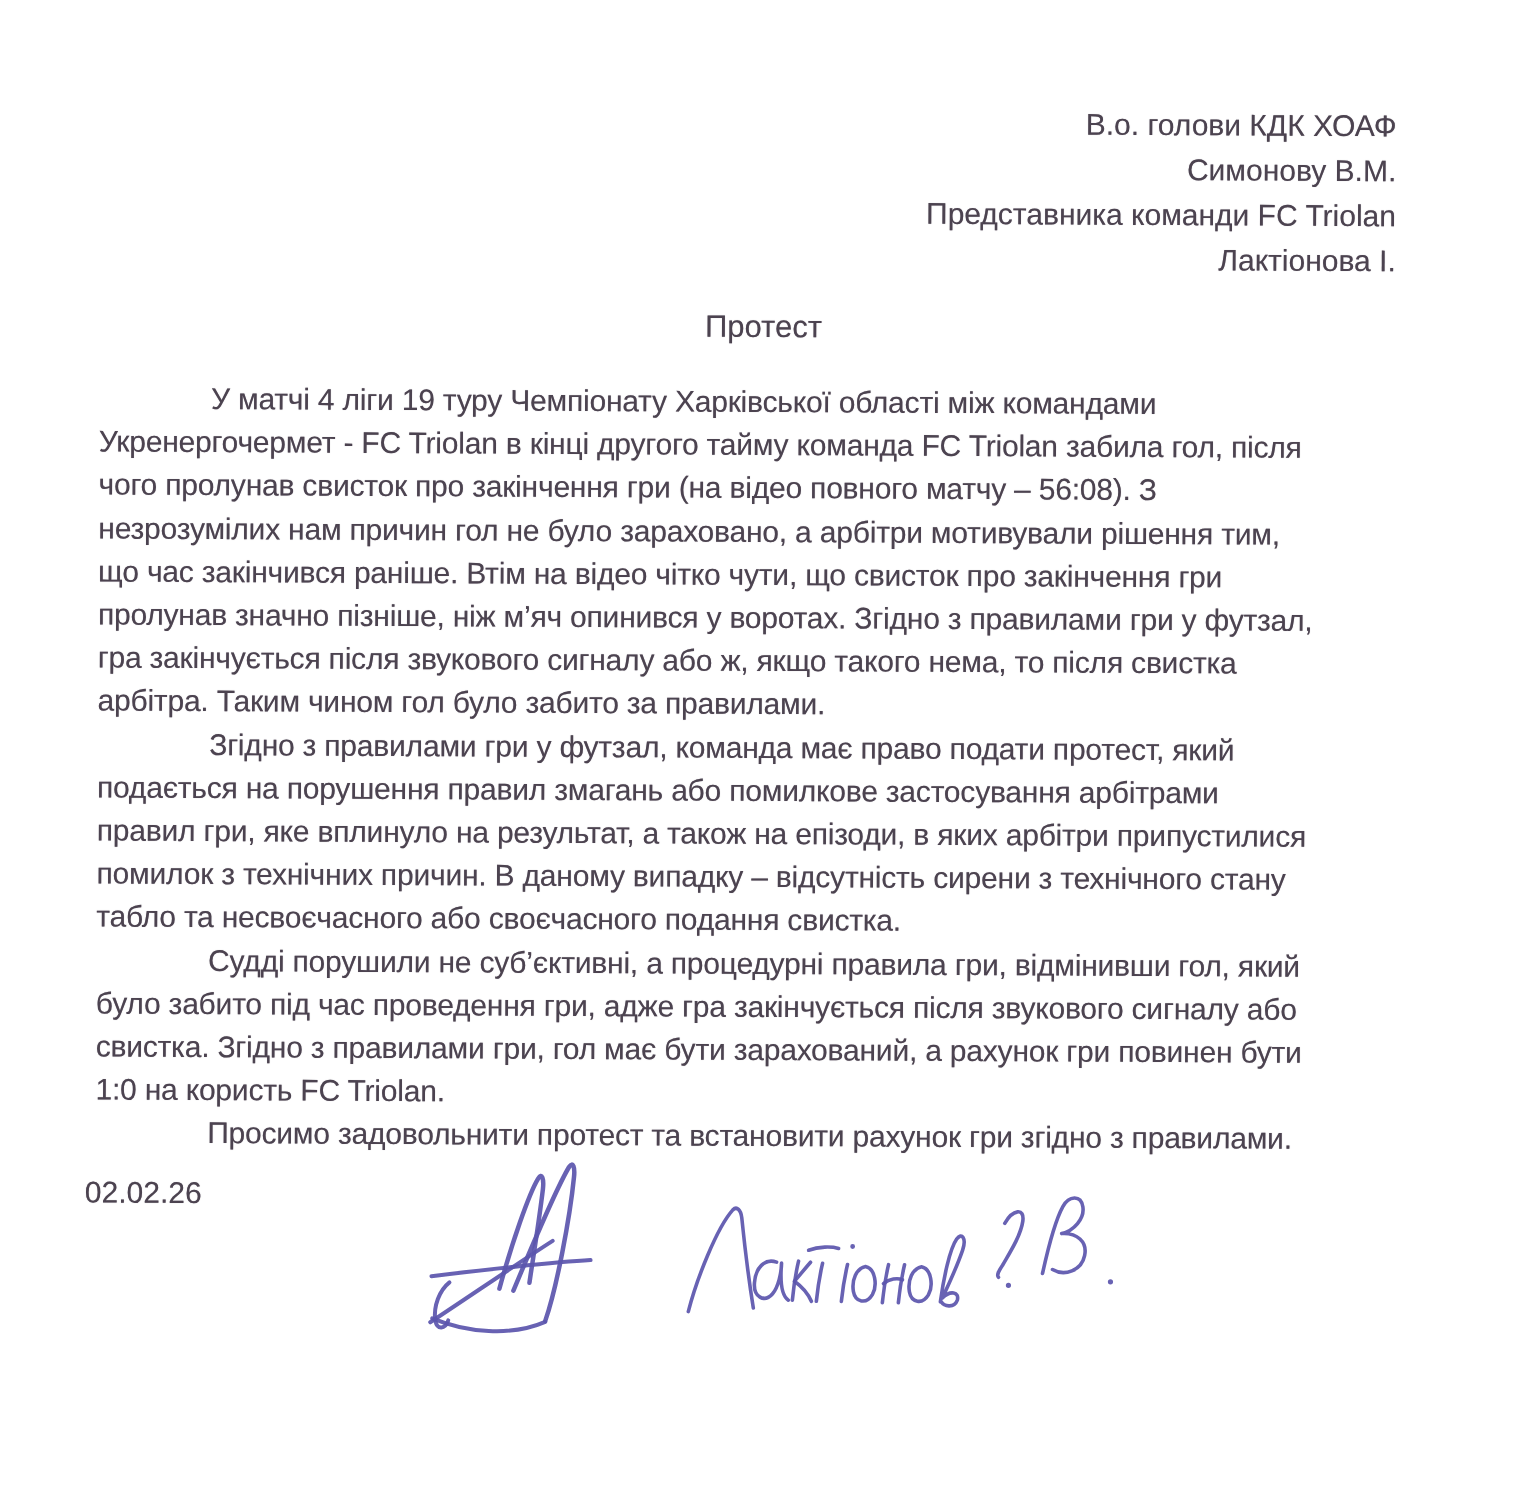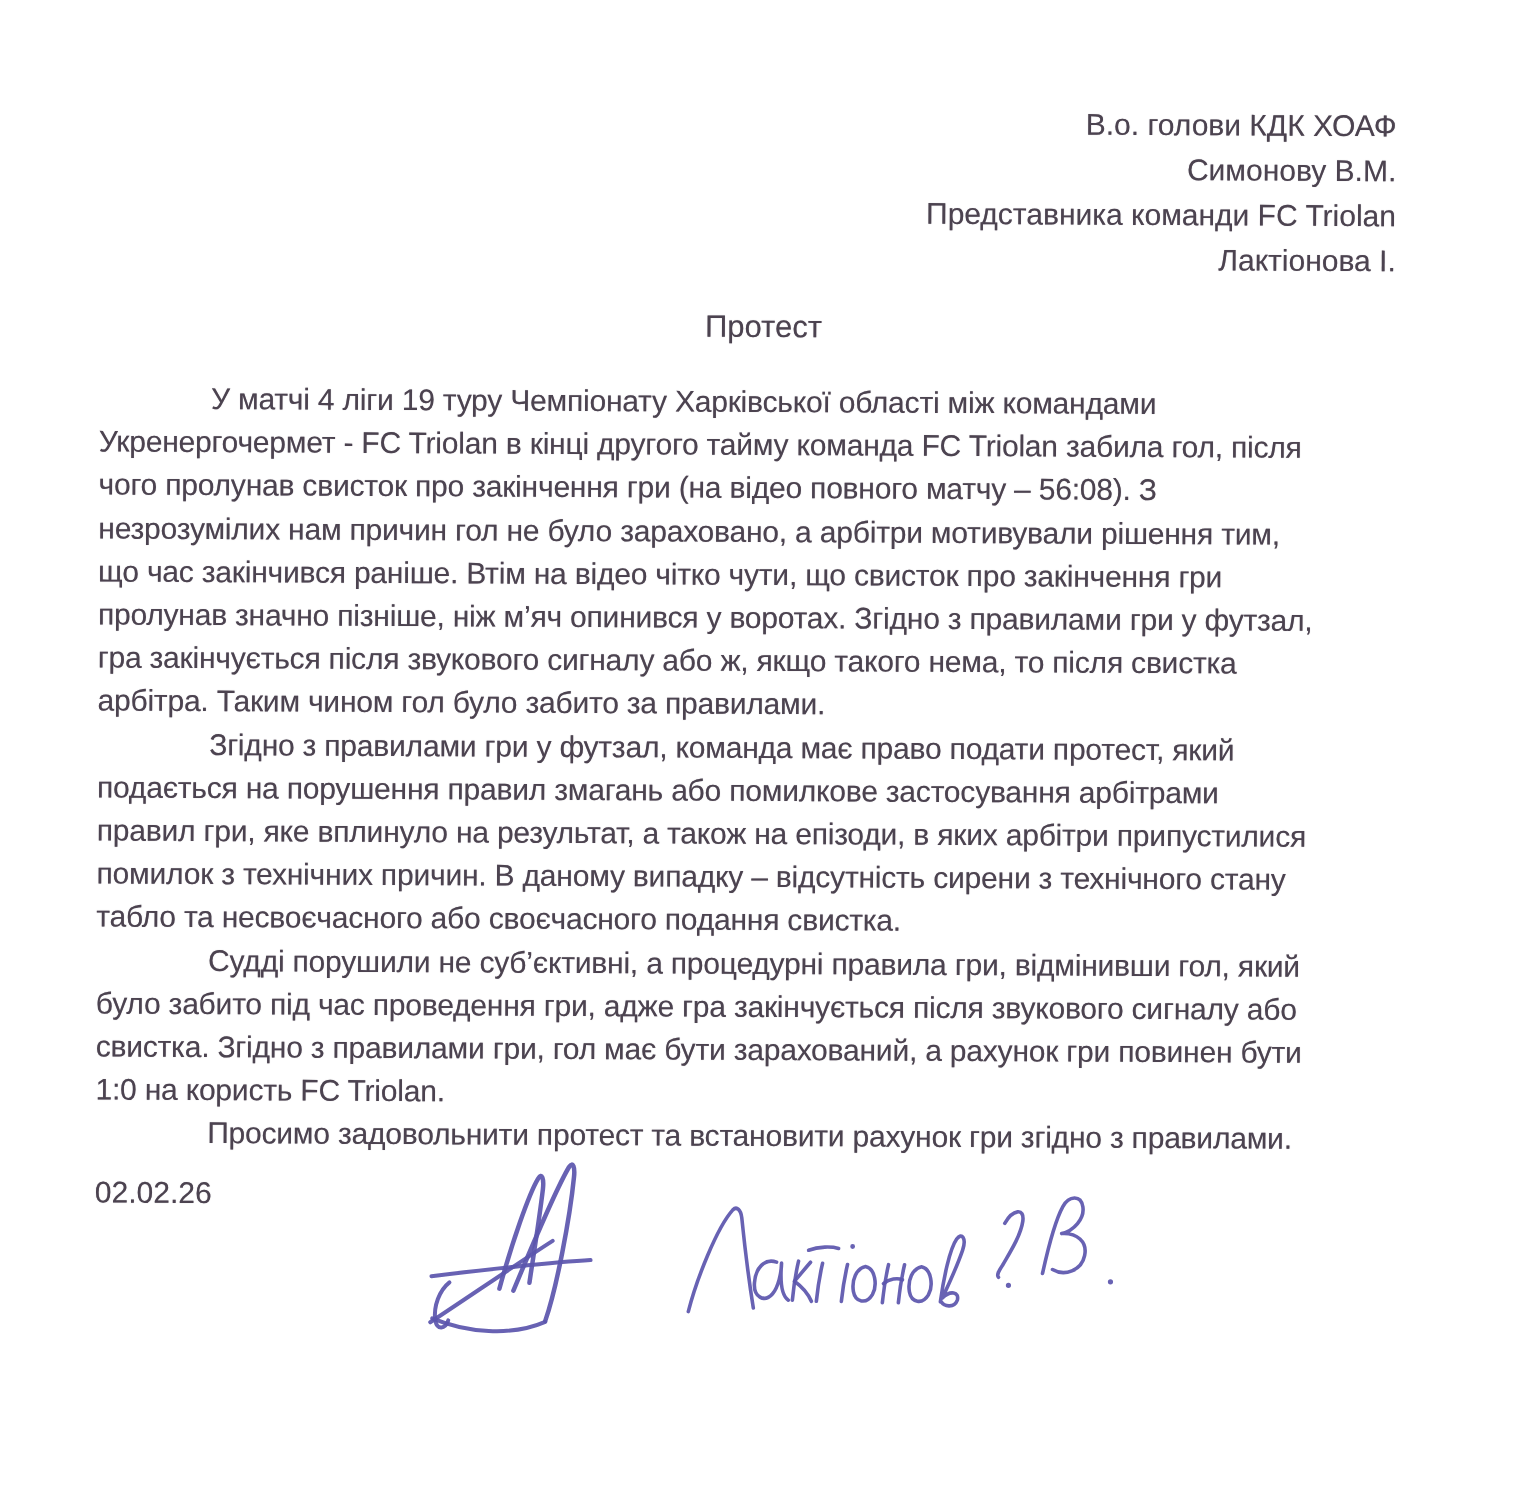--- a/index.html
+++ b/index.html
@@ -60,21 +60,21 @@
     letter-spacing: -0.2px;
   }
   .doc-body p {
     margin: 0;
     text-indent: 112px;
     white-space: pre-line; 
   }
   .doc-date {
     position: absolute;
     top: 1176px;
-    left: 98px;
+    left: 88px;
     font-size: 30px;
     line-height: 40px;
   }
   .signature-svg {
     position: absolute;
     inset: 0;
     width: 1524px;
     height: 1512px;
     color: var(--signature);
     pointer-events: none;

